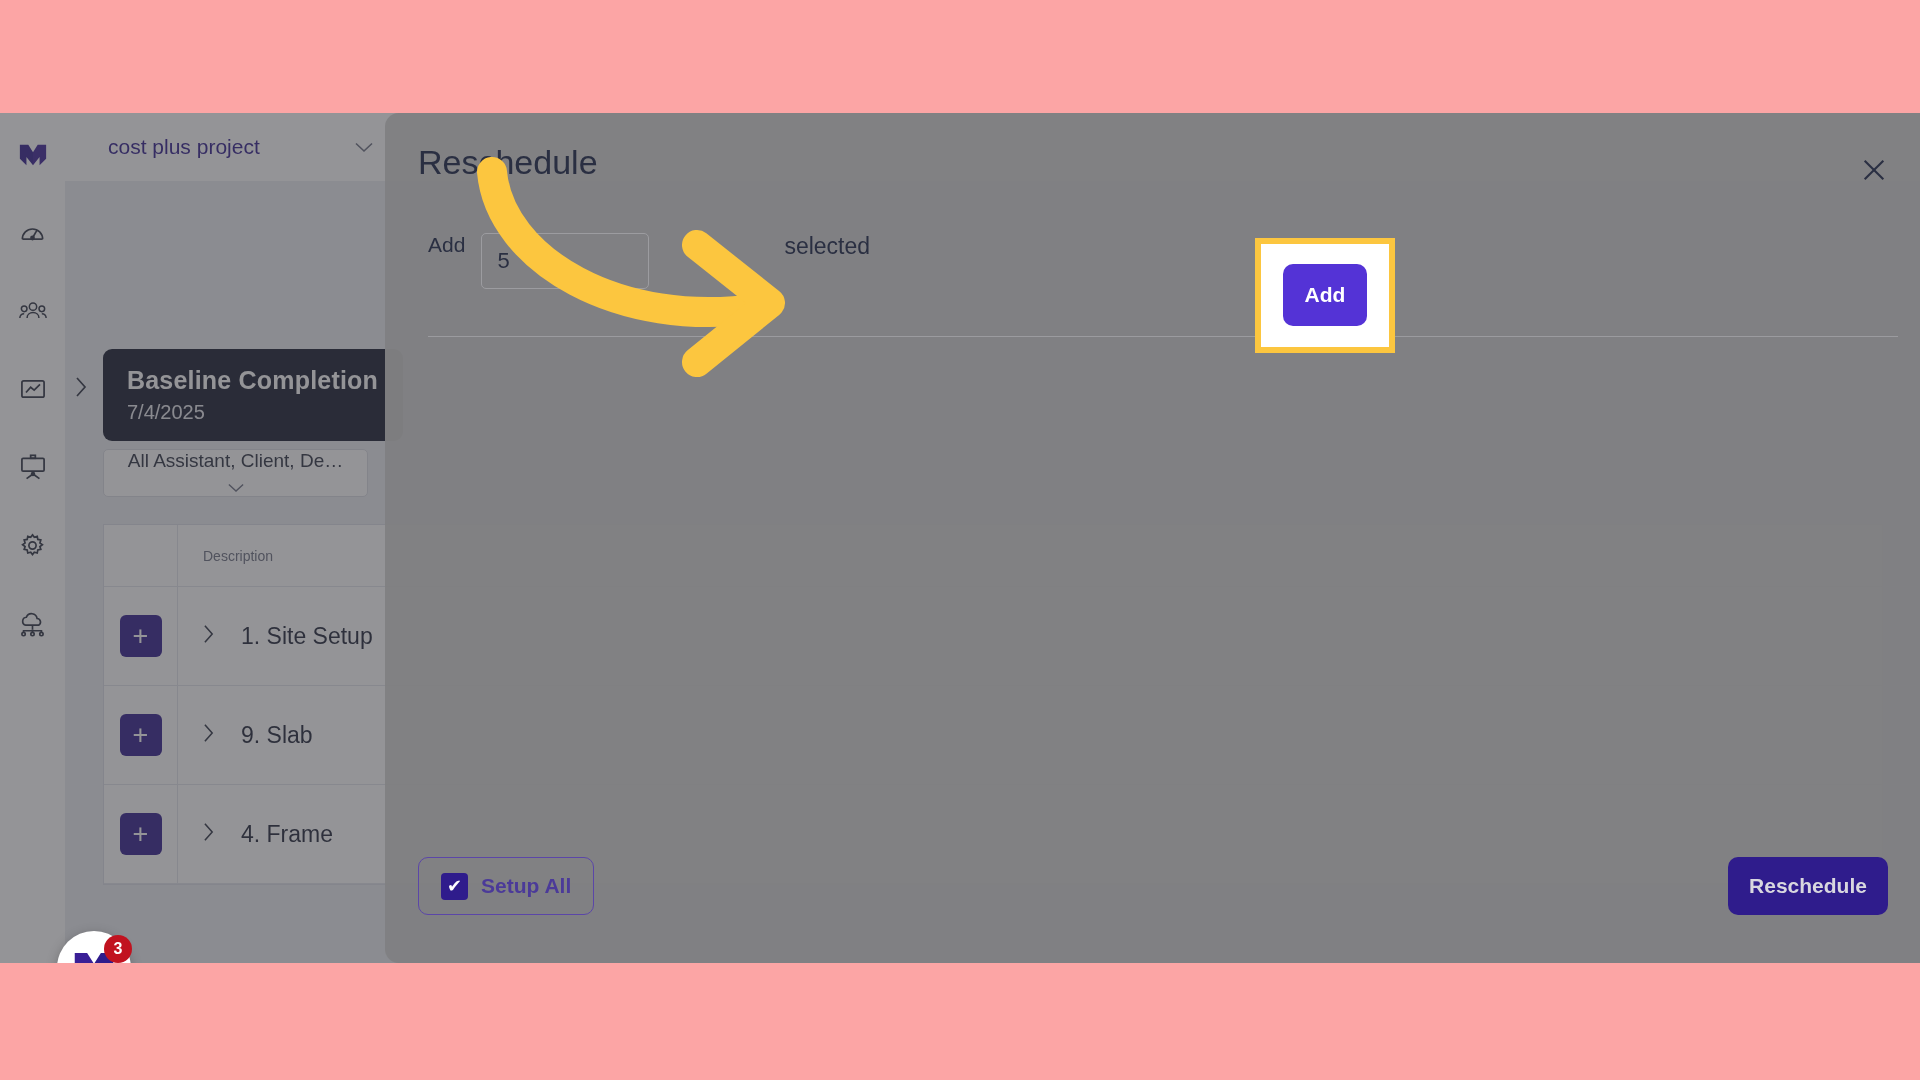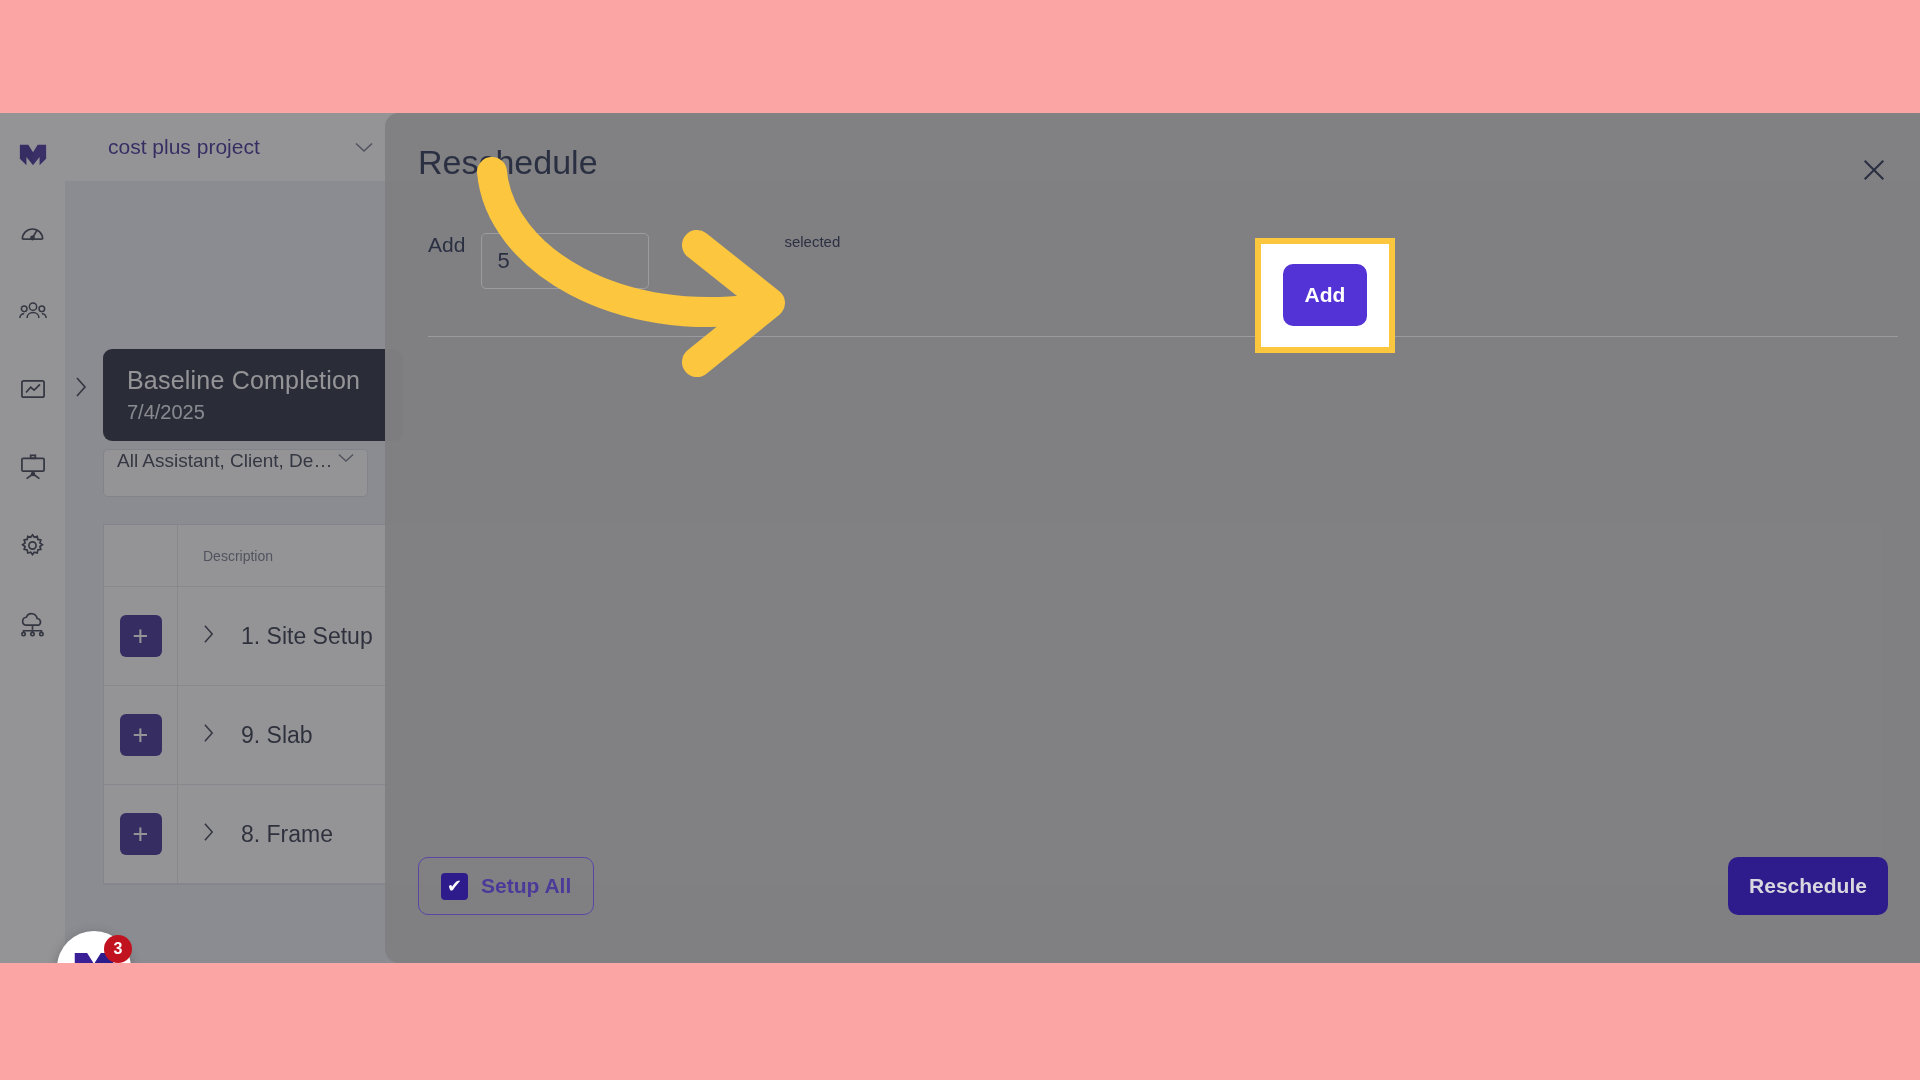--- a/index.html
+++ b/index.html
@@ -75,37 +75,37 @@
     font-size: 19px; color: #2c3142;
   }
   #baseline-card {
     position: absolute; left: 38px; top: 168px;
     min-width: 300px; height: 92px;
     background: #151a2e;
     border-radius: 9px;
     padding: 17px 24px;
     color: #ffffff;
   }
-  #baseline-card .bc-title { font-size: 25px; font-weight: 400; letter-spacing: .2px; }
+  #baseline-card .bc-title { font-size: 25px; font-weight: 700; letter-spacing: .2px; }
   #baseline-card .bc-date  { font-size: 20px; margin-top: 6px; color: #e7e8ee; }
 
   
   #table-panel {
     position: absolute; left: 38px; top: 268px;
     width: 1780px; height: 500px;
     background: #eceef2;
   }
   #filter-select {
     width: 265px; height: 48px;
     background: #ffffff;
     border: 1px solid #d9dbe3;
     border-radius: 5px;
-    display: flex; align-items: flex-start; justify-content: space-between;
+    display: flex; align-items: center; justify-content: space-between;
     padding: 0 13px;
-    color: #2c3142; font-size: 19px;
+    color: #2c3142; font-size: 19px; flex-direction: column;
   }
   #filter-select .chev { color: #6b6f80; font-size: 14px; }
 
   #grid {
     margin-top: 27px;
     width: 1780px;
     background: #ffffff;
     border: 1px solid #dcdee6;
     border-collapse: collapse;
   }
@@ -193,21 +193,21 @@
     width: 168px; height: 56px;
     border: 1px solid rgba(158,158,163,.9);
     border-radius: 5px;
     background: transparent;
     color: #2a2f42; font-size: 22px;
     padding: 0 15px;
     font-family: "Liberation Sans", sans-serif;
     outline: none;
   }
   #selected-label {
-    font-size: 15px; color: #2a2f42;
+    font-size: 23px; color: #2a2f42;
     margin-left: 135px;
   }
   #add-btn-wrap {
     position: absolute; left: 827px; top: 5px;
     width: 140px; height: 115px;
     background: #ffffff;
     border: 6px solid #fcc63f;
   }
   #add-btn {
     position: absolute; left: 22px; top: 20px;
@@ -405,21 +405,21 @@
             <div class="gr">
               <div class="cell-add">
                 <div class="add-sq">+</div>
               </div>
               <div class="cell-desc">
                 <span class="row-chev">
                   <svg width="12" height="20" viewBox="0 0 13 22" fill="none" stroke="#2c3142" stroke-width="1.7">
                       <path d="M2 2 L10 11 L2 20"></path>
                     </svg>
                 </span>
-                <span class="row-label">8. Frame</span>
+                <span class="row-label">4. Frame</span>
               </div>
             </div>
           </div>
         </div>
 
       </div>
     </div>
 
     <div id="launcher">
       <svg width="44" height="44" viewBox="0 0 32 32">

